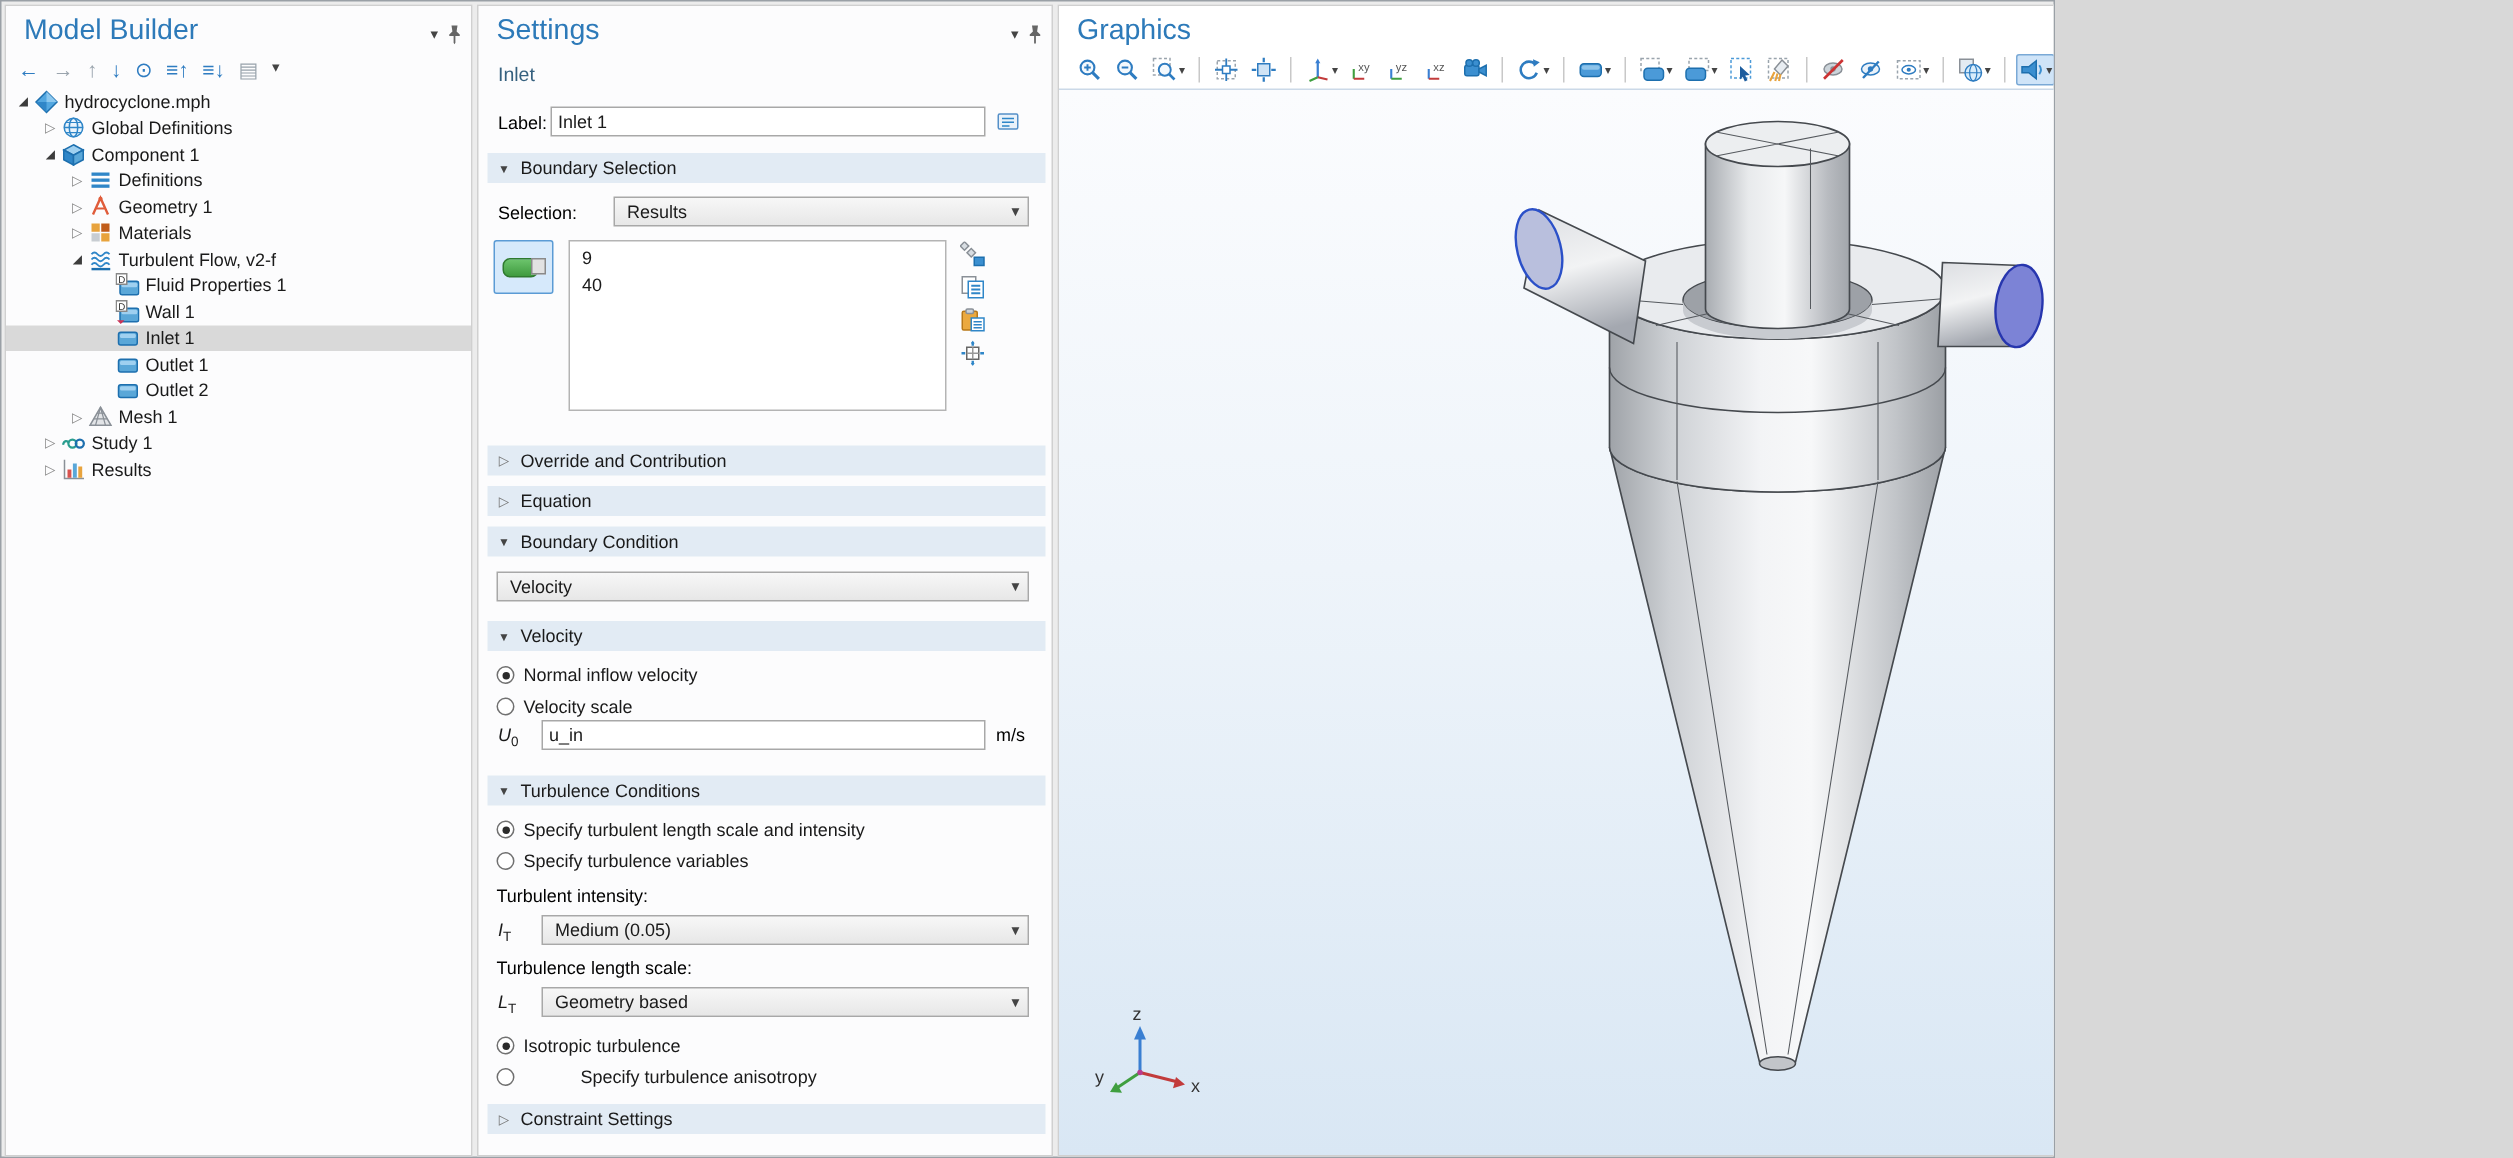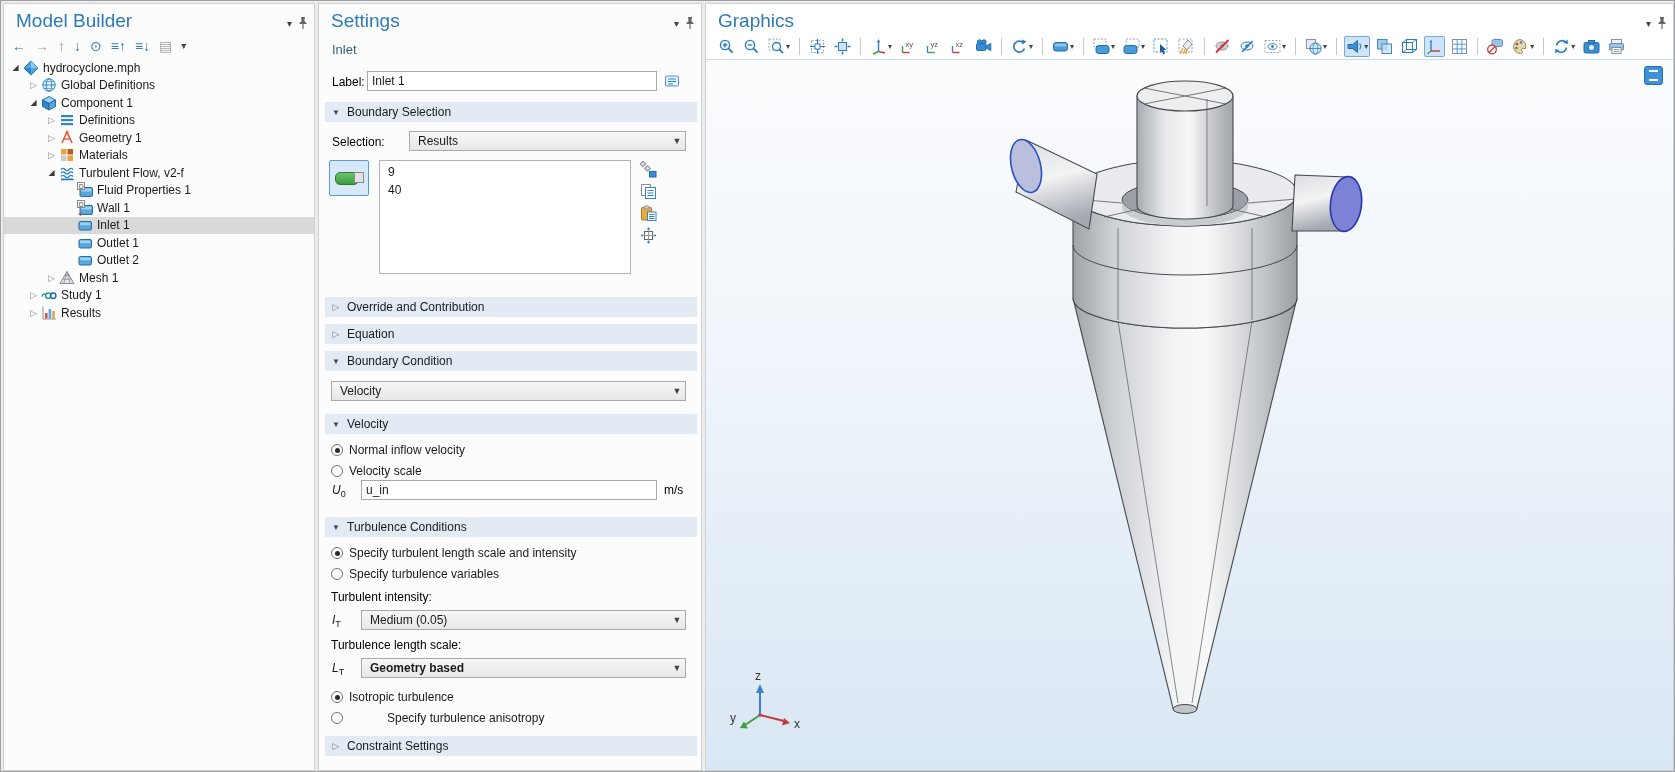--- a/index.html
+++ b/index.html
@@ -1,16 +1,16 @@
 <!DOCTYPE html>
 <html><head>
 <meta charset="utf-8">
 <style>
   html,body{margin:0;padding:0;background:#d8d8d8;font-family:"Liberation Sans",sans-serif;}
-  #root{position:relative;width:1675px;height:772px;background:#ececec;border:1px solid #9aa0a6;box-sizing:border-box;overflow:hidden;padding-left:44px;}
+  #root{position:relative;width:1370px;height:772px;background:#ececec;border:1px solid #9aa0a6;box-sizing:border-box;overflow:hidden;padding-left:44px;}
   .panel{position:absolute;top:2px;height:768px;background:#fcfcfd;border:1px solid #d0d0d0;box-sizing:border-box;}
   #mb-panel{left:2px;width:312px;}
   #settings-panel{left:317px;width:384px;}
   #graphics-panel{left:704px;width:969px;background:#ffffff;}
   .panel-title{position:absolute;left:12px;top:6px;font-size:19px;color:#2d7ab9;font-weight:400;}
   .head-ctrls{position:absolute;right:6px;top:12px;display:flex;align-items:center;gap:6px;color:#555;}
   .dd-caret{font-size:10px;color:#444;}
   .icon-sp{display:inline-flex;align-items:center;}
   
   #mb-toolbar{position:absolute;left:8px;top:31px;height:22px;display:flex;align-items:center;gap:9px;}
@@ -336,21 +336,21 @@
       <span>Specify turbulence variables</span>
     </div>
     <span class="s-label" style="left:12px;top:586px;">Turbulent intensity:</span>
     <span class="sym" style="position:absolute;left:13px;top:609px;"><i>I</i><span class="sub">T</span></span>
     <div class="dropdown" style="left:42px;top:606px;width:325px;justify-content:space-between;">
       <span class="dval">Medium (0.05)</span>
       <span class="darr">▼</span>
     </div>
     <span class="s-label" style="left:12px;top:634px;">Turbulence length scale:</span>
     <span class="sym" style="position:absolute;left:13px;top:657px;"><i>L</i><span class="sub">T</span></span>
-    <div class="dropdown" style="left:42px;top:654px;width:325px;font-weight:bold;">
+    <div class="dropdown" style="left:42px;top:654px;width:325px;">
       <span class="dval">Geometry based</span>
       <span class="darr">▼</span>
     </div>
     <div class="radio-row" style="left:12px;top:686px;">
       <span class="rb on"></span>
       <span>Isotropic turbulence</span>
     </div>
     <div class="radio-row" style="left:12px;top:707px;gap:44px;">
       <span class="rb"></span>
       <span>Specify turbulence anisotropy</span>

